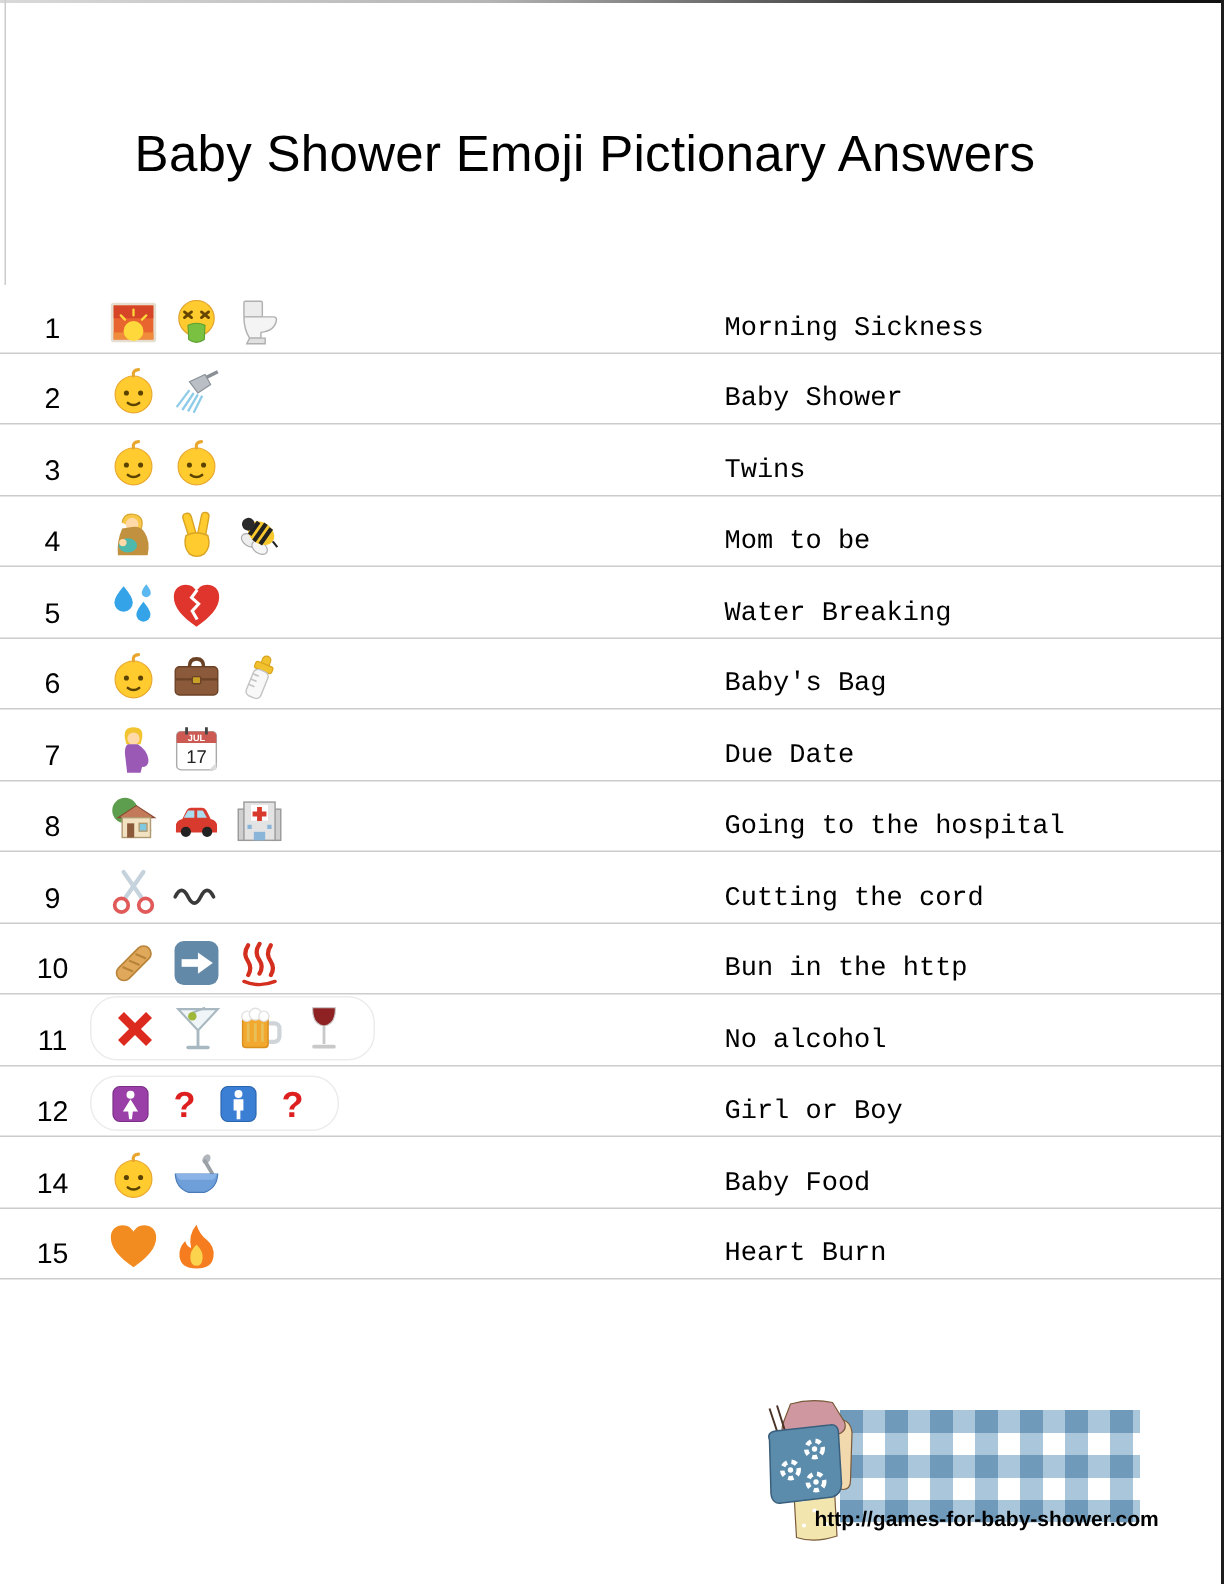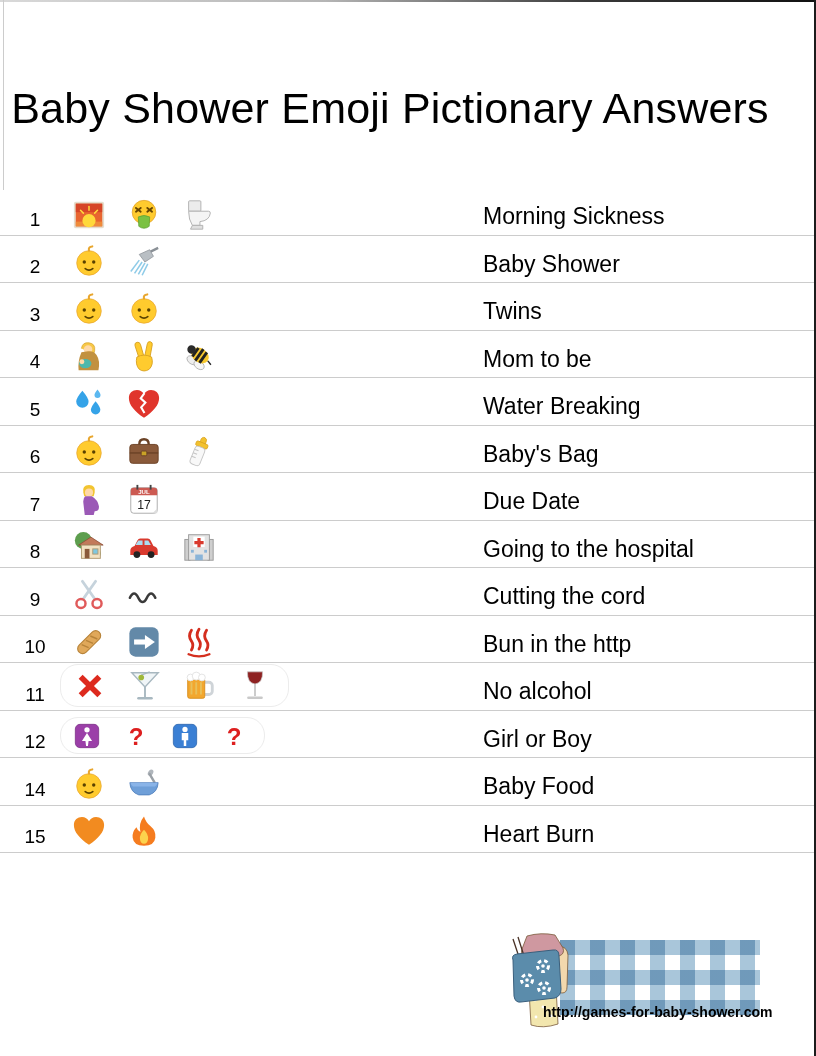--- a/index.html
+++ b/index.html
@@ -8,36 +8,36 @@
     font-family:"Liberation Sans",sans-serif;color:#000;box-sizing:border-box;
     border-right:2px solid #1c1c1c;
   }
   .page::before{ 
     content:"";position:absolute;top:0;left:0;right:0;height:2px;
     background:linear-gradient(to right,#d9d9d9,#b5b5b5 40%,#3a3a3a 72%,#111);
   }
   .border-left-partial{position:absolute;left:3px;top:0;width:1px;height:190px;background:#ccc;}
   h1{
     position:absolute;top:84px;left:0;width:100%;margin:0;padding-right:34px;box-sizing:border-box;
-    text-align:center;font-size:43px;font-weight:400;letter-spacing:.2px;
+    text-align:center;font-size:34px;font-weight:400;letter-spacing:.2px;
   }
   ol.rows{position:absolute;top:188px;left:0;width:100%;margin:0;padding:0;list-style:none;}
   ol.rows li{
     position:relative;height:47.5px;box-sizing:border-box;border-bottom:1px solid #ccc;
     display:flex;align-items:flex-end;padding-bottom:3px;
   }
   .num{display:inline-block;width:30px;margin-left:20px;text-align:center;
        font-size:19px;line-height:1;padding-bottom:3px;flex:none;}
-  .emojis{display:flex;align-items:flex-start;gap:21px;margin-left:22px;}
+  .emojis{display:flex;align-items:flex-start;gap:8px;margin-left:22px;}
   .emojis.pill{border:1px solid #ececec;border-radius:18px;background:#fff;
        padding:4px 16px 3px 12px;margin-left:10px;}
   .emojis .icon{display:inline-flex;line-height:0;}
   .emojis svg{width:34px;height:34px;display:block;}
   ol.rows li:nth-child(12) .emojis svg{width:28px;height:28px;}
-  .answer{position:absolute;left:483px;bottom:5px;font-size:23px;line-height:1.1;white-space:nowrap;}
+  .answer{position:absolute;left:483px;bottom:5px;font-size:18px;line-height:1.1;white-space:nowrap;font-family:Liberation Mono, monospace;}
   
   .logo{position:absolute;left:495px;top:930px;width:280px;height:105px;}
   .gingham{
     position:absolute;left:65px;top:10px;width:200px;height:75px;
     background-image:
       repeating-linear-gradient(90deg,#a9c6da 0 15px,#fff 15px 30px),
       repeating-linear-gradient(0deg,#a9c6da 0 15px,#fff 15px 30px);
     background-blend-mode:multiply;
   }
   .lady{position:absolute;left:8px;top:2px;width:78px;height:98px;}

